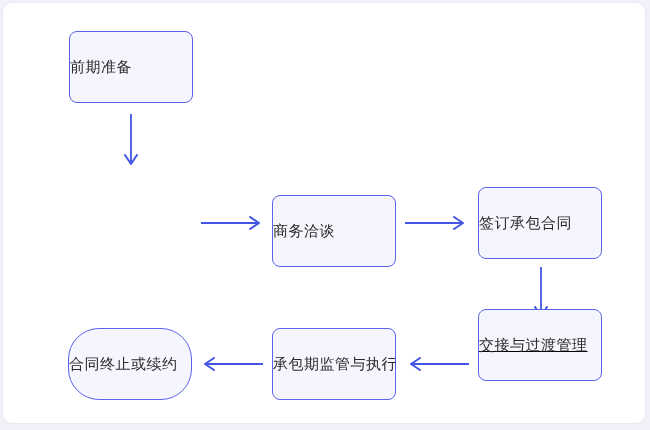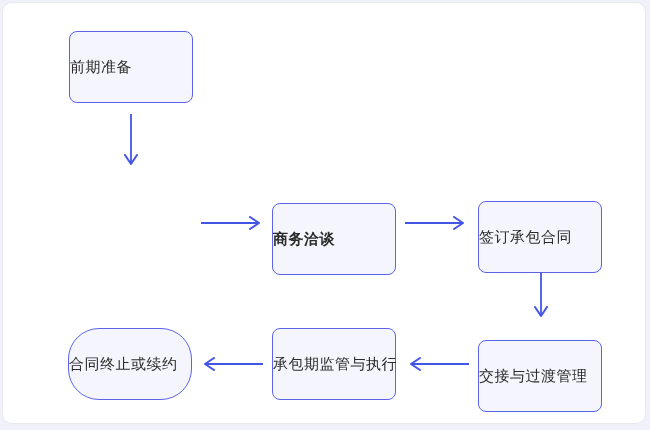--- a/index.html
+++ b/index.html
@@ -39,23 +39,23 @@
   }
   .node span {
     font-size: 15px;
     color: #2B2B2B;
     white-space: nowrap;
     letter-spacing: 0.5px;
   }
   
   .n1 { left: 66px;  top: 28px;  }
   .n2 { left: 65px;  top: 184px; }
-  .n3 { left: 269px; top: 200px; font-weight: bold; }
-  .n4 { left: 475px; top: 184px; margin-top: 14px; }
-  .n5 { left: 475px; top: 337px; }
+  .n3 { left: 269px; top: 192px; }
+  .n4 { left: 475px; top: 184px; }
+  .n5 { left: 475px; top: 306px; text-decoration: underline; }
   .n6 { left: 269px; top: 325px; }
   .n7 { left: 65px;  top: 325px; border-radius: 31px; }
 </style>
 </head>
 <body>
 
 <div class="page">
   <div class="canvas">
 
     <svg class="arrows" viewBox="0 0 650 430" xmlns="http://www.w3.org/2000/svg">

